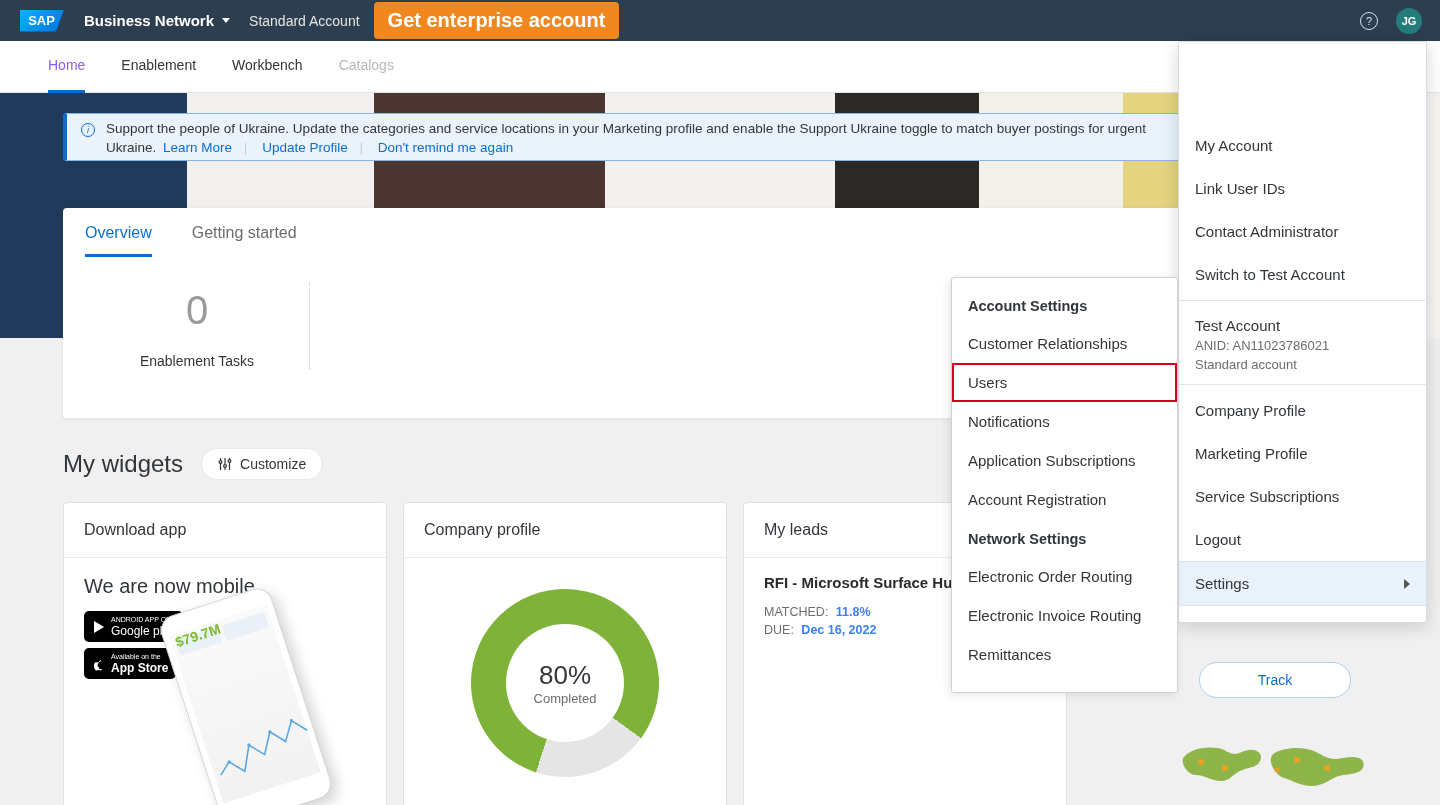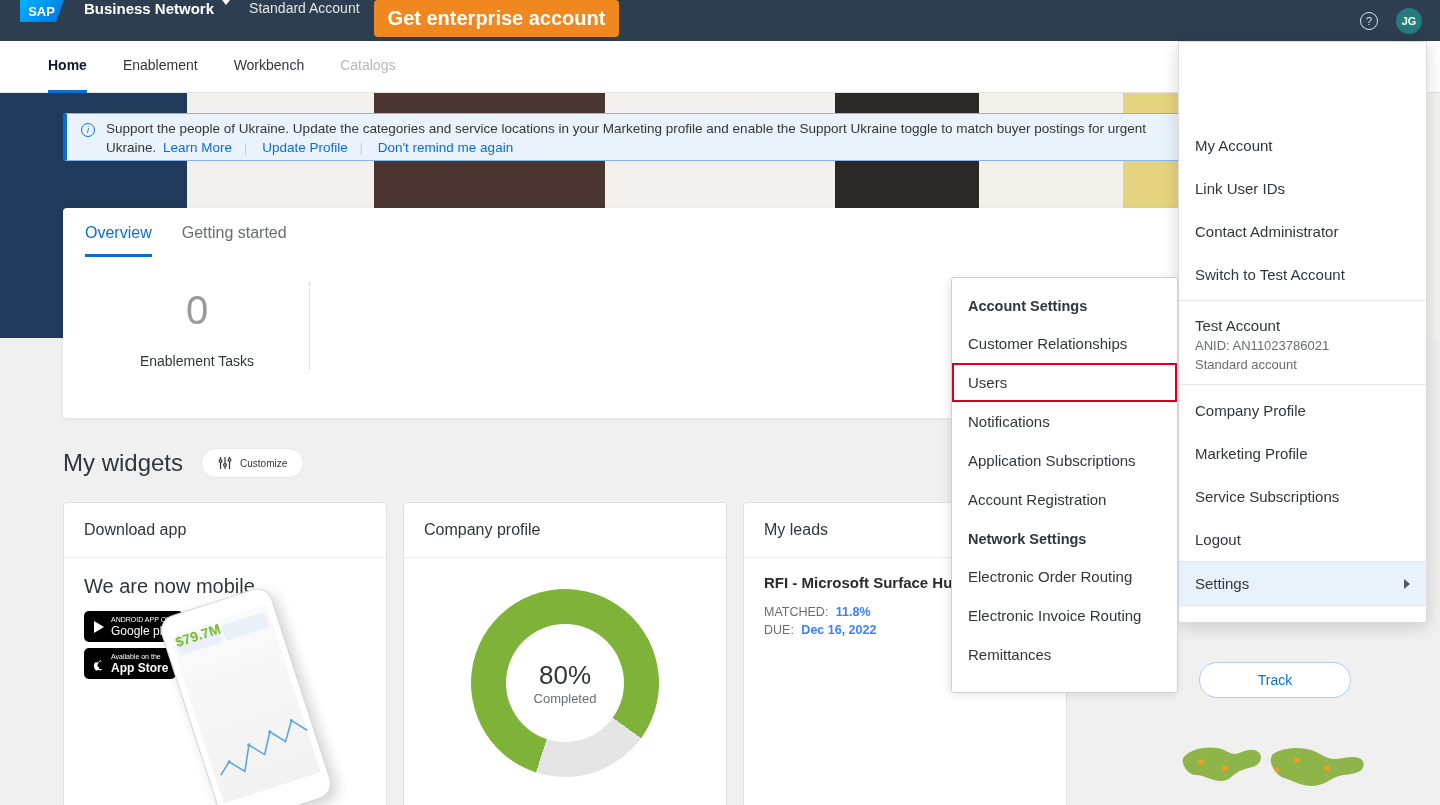--- a/index.html
+++ b/index.html
@@ -12,21 +12,21 @@
   height: 805px;
   overflow: hidden;
   position: relative;
 }
 
 
 .topbar {
   height: 41px;
   background: #2c3e50;
   display: flex;
-  align-items: flex-start;
+  align-items: center;
   padding: 0 20px;
   color: #fff;
   position: relative;
 }
 .sap-logo {
   width: 44px;
   height: 22px;
   background: linear-gradient(135deg, #00b4ff 0%, #0070e0 100%);
   color: #fff;
   font-weight: 800;
@@ -101,23 +101,23 @@
   gap: 36px;
 }
 .mainnav a {
   color: #32363a;
   text-decoration: none;
   font-size: 14px;
   padding: 17px 0;
   border-bottom: 3px solid transparent;
 }
 .mainnav a.active {
-  color: #0f172a;
+  color: #8b5cf6;
   border-bottom-color: #0a6ed1;
-  font-weight: 700;
+  font-weight: 400;
 }
 .mainnav a.disabled { color: #b8b8b8; }
 
 
 .hero {
   height: 245px;
   background: linear-gradient(90deg, #1f3a5a 0 13%, #f2f0ee 13% 26%, #4a3530 26% 42%, #f3f1ef 42% 58%, #2b2826 58% 68%, #f3efe9 68% 78%, #e4d480 78% 88%, #f6f4f1 88% 100%);
   position: relative;
 }
 .banner {
@@ -152,21 +152,21 @@
   left: 63px; right: 63px;
   top: 208px;
   height: 210px;
   background: #fff;
   border-radius: 4px;
   box-shadow: 0 1px 4px rgba(0,0,0,0.08);
   padding: 0;
 }
 .ov-tabs {
   display: flex;
-  gap: 30px;
+  gap: 40px;
   padding: 16px 22px 0;
   border-bottom: 1px solid transparent;
 }
 .ov-tab {
   font-size: 16px;
   color: #6a6d70;
   padding-bottom: 12px;
   border-bottom: 3px solid transparent;
   cursor: pointer;
 }
@@ -207,21 +207,21 @@
   color: #32363a;
 }
 .customize-pill {
   background: #fff;
   border: 1px solid #e7e7e7;
   border-radius: 20px;
   padding: 7px 16px;
   display: flex;
   align-items: center;
   gap: 8px;
-  font-size: 10px;
+  font-size: 14px;
   cursor: pointer;
 }
 
 .widget-row {
   position: absolute;
   left: 63px;
   top: 502px;
   display: flex;
   gap: 16px;
 }

